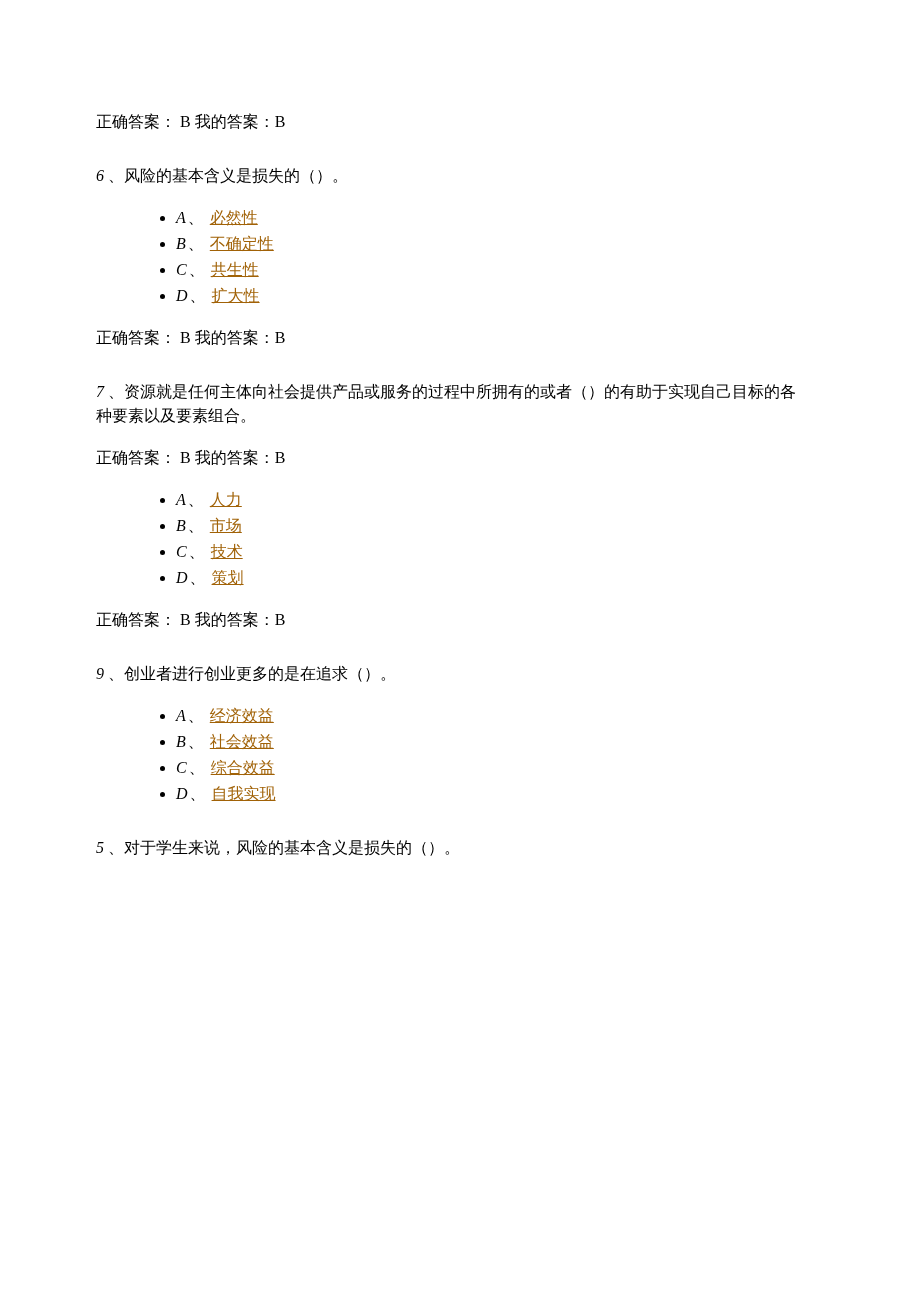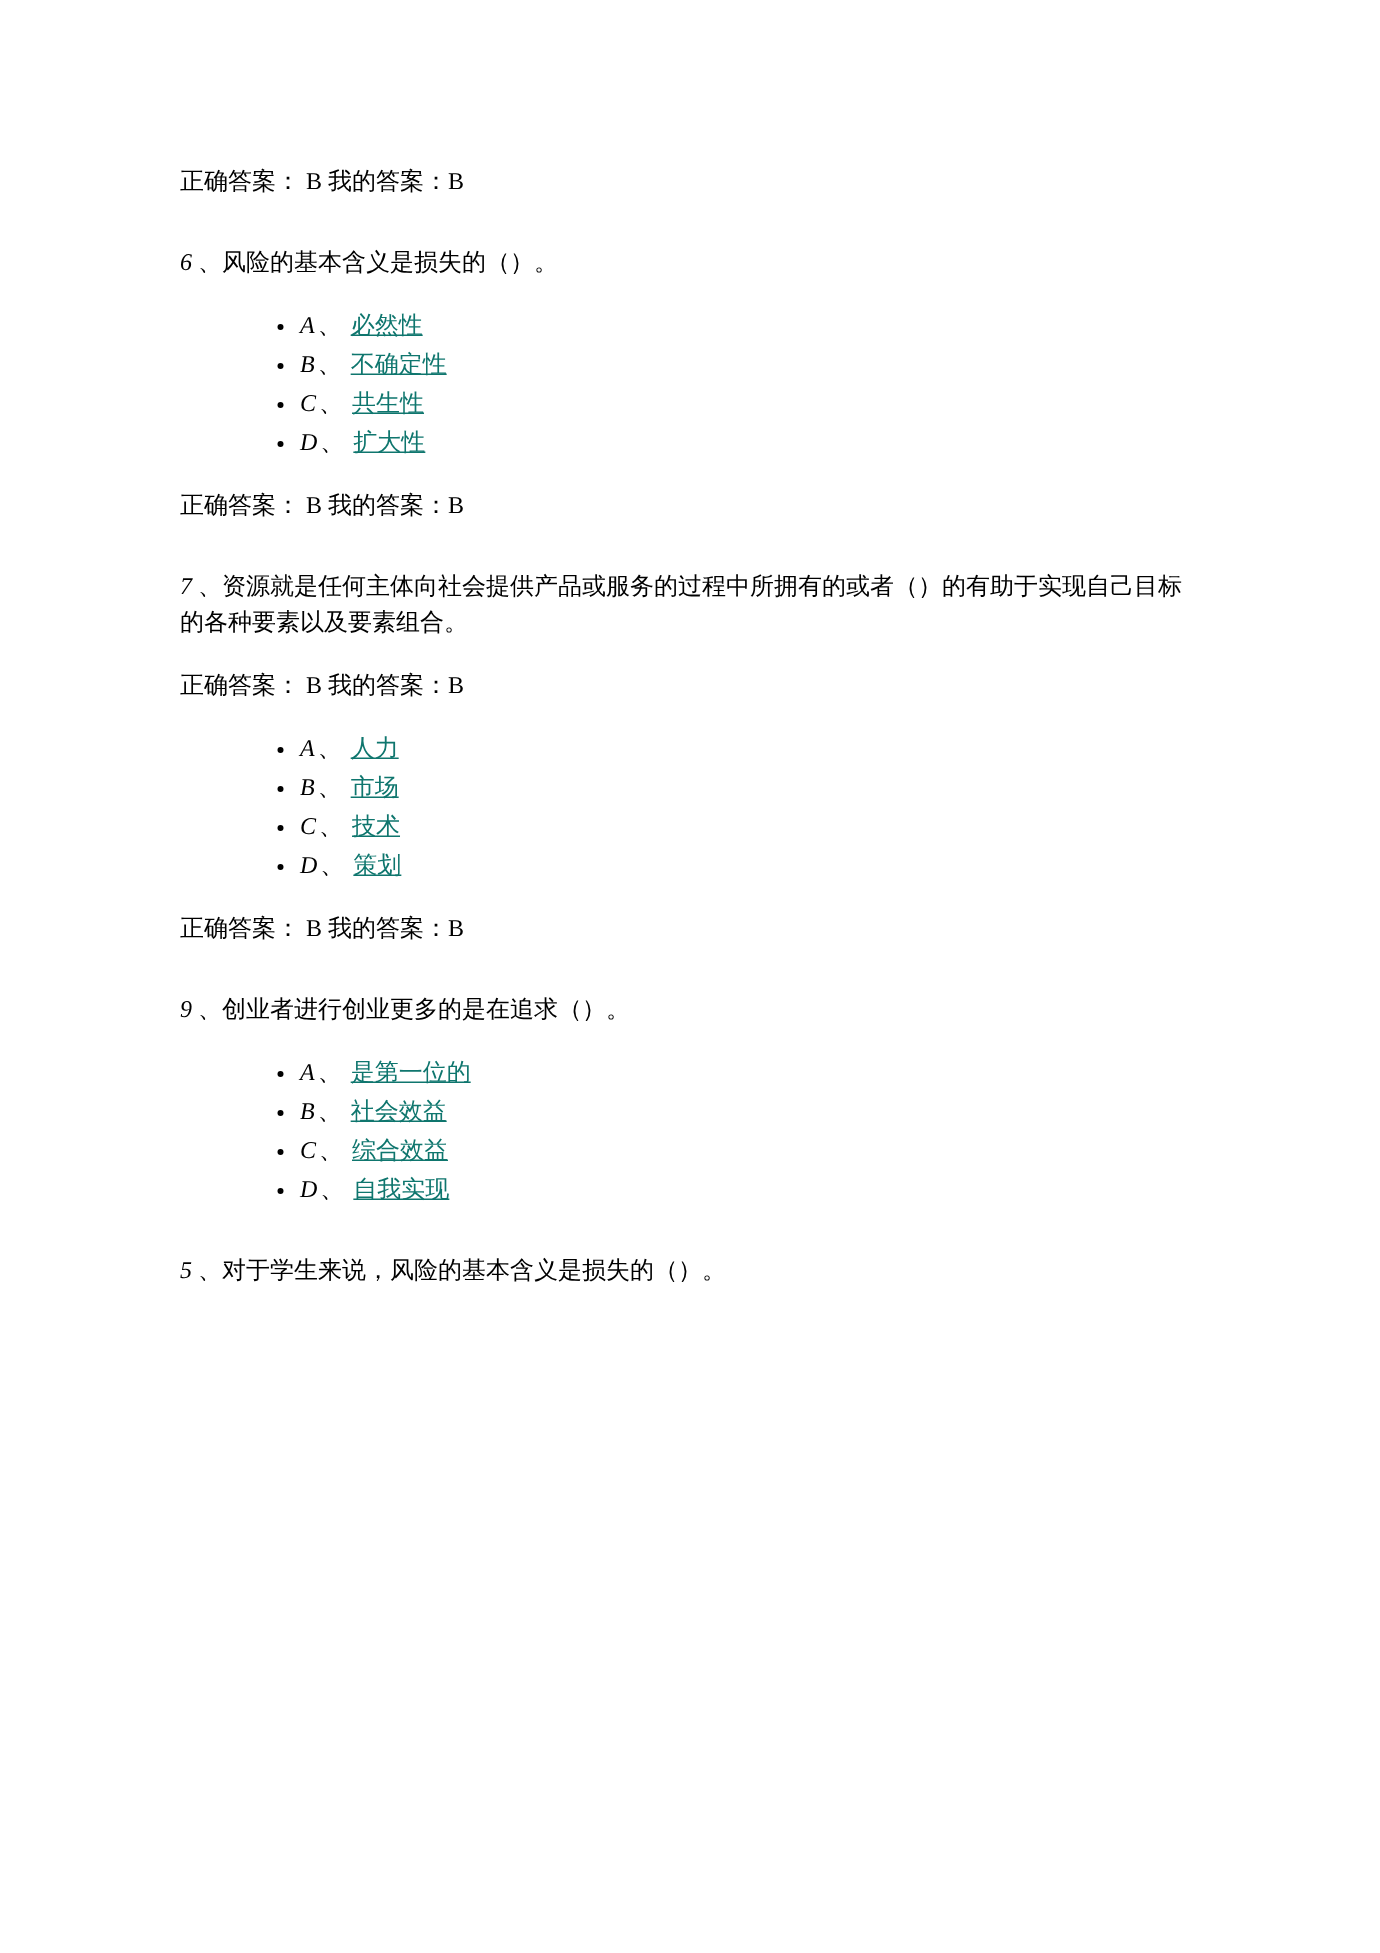--- a/index.html
+++ b/index.html
@@ -8,21 +8,21 @@
     background: #ffffff;
   }
   body {
     width: 920px;
     font-family: "SimSun", "宋体", serif;
     font-size: 16px;
     color: #000000;
     line-height: 1.5;
   }
   .page {
-    padding: 110px 120px 60px 120px;
+    padding: 110px 120px 60px 96px;
   }
   .answer-line {
     margin: 0 0 18px 0;
   }
   .question-line {
     margin: 30px 0 18px 0;
   }
   .qnum {
     font-style: italic;
     font-family: "Times New Roman", serif;
@@ -37,21 +37,21 @@
   }
   .opt-label {
     font-style: italic;
     font-family: "Times New Roman", serif;
     margin-right: 2px;
   }
   .opt-sep {
     margin-right: 6px;
   }
   a.opt-link {
-    color: #0f766e;
+    color: #a16207;
     text-decoration: underline;
   }
 </style>
 </head>
 <body>
 
 <div class="page">
     <p class="answer-line"><span>正确答案：</span><span> B </span><span>我的答案：</span><span>B</span></p>
     <p class="question-line"><span class="qnum">6 </span><span>、风险的基本含义是损失的（）。</span></p>
     <ul class="options">
@@ -65,19 +65,19 @@
     <p class="answer-line"><span>正确答案：</span><span> B </span><span>我的答案：</span><span>B</span></p>
     <ul class="options">
       <li><span class="opt-label">A</span><span class="opt-sep">、</span><a class="opt-link" href="#">人力</a></li>
       <li><span class="opt-label">B</span><span class="opt-sep">、</span><a class="opt-link" href="#">市场</a></li>
       <li><span class="opt-label">C</span><span class="opt-sep">、</span><a class="opt-link" href="#">技术</a></li>
       <li><span class="opt-label">D</span><span class="opt-sep">、</span><a class="opt-link" href="#">策划</a></li>
     </ul>
     <p class="answer-line"><span>正确答案：</span><span> B </span><span>我的答案：</span><span>B</span></p>
     <p class="question-line"><span class="qnum">9 </span><span>、创业者进行创业更多的是在追求（）。</span></p>
     <ul class="options">
-      <li><span class="opt-label">A</span><span class="opt-sep">、</span><a class="opt-link" href="#">是第一位的</a></li>
+      <li><span class="opt-label">A</span><span class="opt-sep">、</span><a class="opt-link" href="#">经济效益</a></li>
       <li><span class="opt-label">B</span><span class="opt-sep">、</span><a class="opt-link" href="#">社会效益</a></li>
       <li><span class="opt-label">C</span><span class="opt-sep">、</span><a class="opt-link" href="#">综合效益</a></li>
       <li><span class="opt-label">D</span><span class="opt-sep">、</span><a class="opt-link" href="#">自我实现</a></li>
     </ul>
     <p class="question-line"><span class="qnum">5 </span><span>、对于学生来说，风险的基本含义是损失的（）。</span></p>
   </div>
 
 </body></html>

